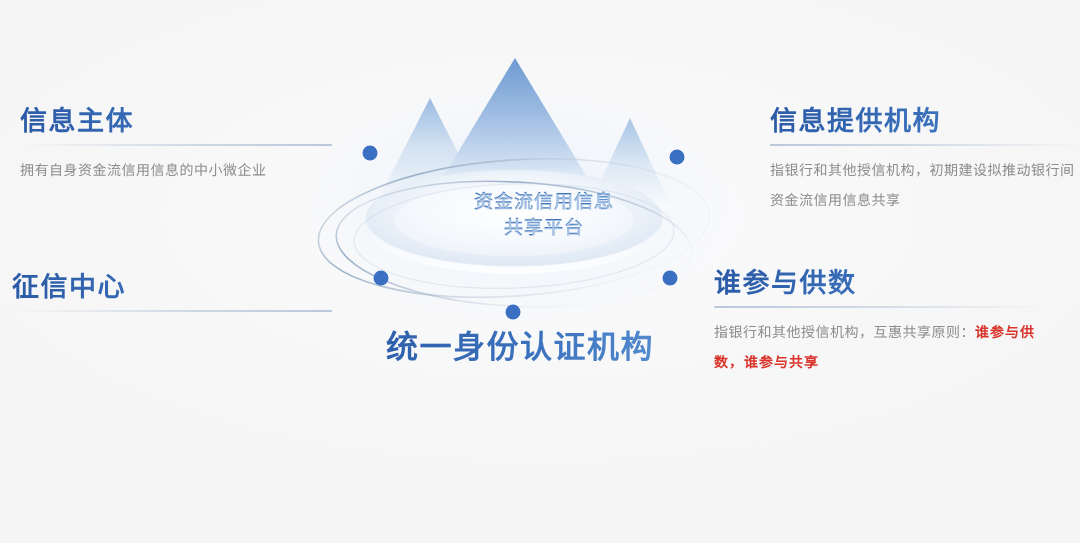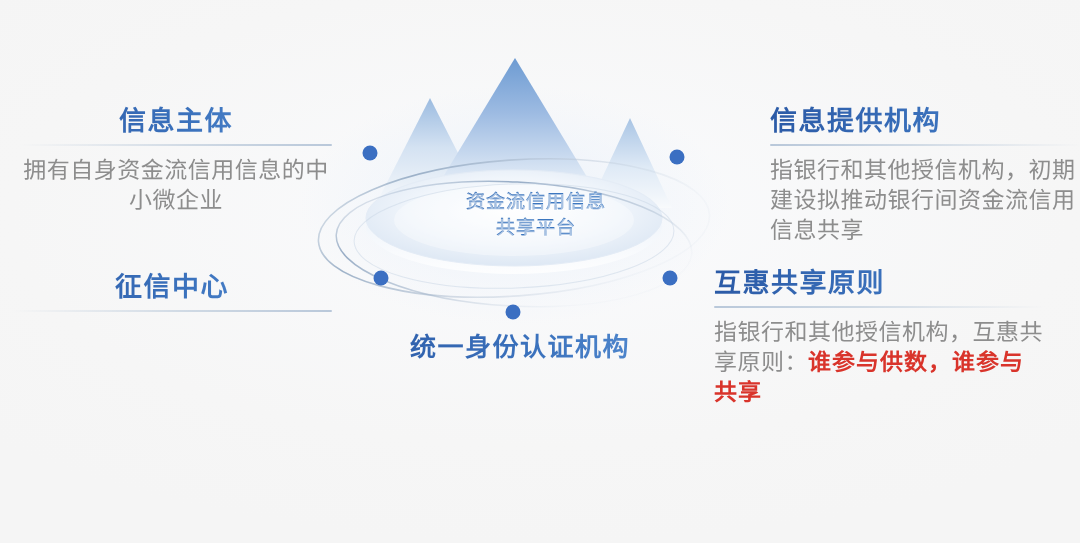--- a/index.html
+++ b/index.html
@@ -27,21 +27,21 @@
     top: 30px;
     width: 480px;
     height: 320px;
   }
   #center-graphic svg {
     display: block;
   }
 
   .platform-label {
     position: absolute;
-    left: 296px;
+    left: 304px;
     top: 189px;
     width: 480px;
     text-align: center;
     font-family: "Liberation Sans", sans-serif;
     font-weight: bold;
     font-size: 19px;
     line-height: 26px;
     letter-spacing: 1px;
     color: #2f5ca5;
     background: linear-gradient(100deg, #2d5ba6 0%, #3a74bd 45%, #4a86cc 100%);
@@ -77,48 +77,48 @@
   }
   .rule.to-right {
     background: linear-gradient(to right, #b9c8da 0%, #cfd9e4 45%, rgba(214,222,232,0) 100%);
   }
   .rule.to-left {
     background: linear-gradient(to left, #b9c8da 0%, #cfd9e4 45%, rgba(214,222,232,0) 100%);
   }
   .desc {
     margin: 10px 0 0 0;
     font-family: "Liberation Serif", serif;
-    font-size: 23px;
+    font-size: 14px;
     line-height: 30px;
     color: #8d8d8d;
     letter-spacing: 0.5px;
   }
   .desc b {
     color: #7b7b7b;
     font-weight: bold;
   }
   .desc .accent {
     color: #d9342b;
     font-weight: bold;
     letter-spacing: 1px;
     margin-top: 24px;
   }
 
-  .align-right { text-align: center; }
+  .align-right { text-align: left; }
   .align-left  { text-align: left;  }
   .align-center{ text-align: center;}
 
   
   #block-subject       { left: 20px;  top: 104px; width: 312px; }
   #block-credit-center { left: 12px;  top: 270px; width: 320px; }
   #block-provider      { left: 722px; top: 104px; width: 312px; margin-left: 48px; }
   #block-user          { left: 714px; top: 266px; width: 330px; }
   #block-identity      { left: 340px; top: 330px; width: 360px; }
 
-  #block-identity h2 { font-size: 26px; }
+  #block-identity h2 { font-size: 32px; font-family: Liberation Serif, serif; }
 </style>
 </head>
 <body>
 
 <div id="stage">
 
   <div id="center-graphic">
     <svg width="480" height="320" viewBox="0 0 480 320" xmlns="http://www.w3.org/2000/svg">
       <defs>
         <linearGradient id="mtnBig" x1="0" y1="0" x2="0" y2="1">
@@ -212,21 +212,21 @@
     <div class="rule to-left"></div>
   </div>
 
   <div class="block align-left" id="block-provider">
     <h2>信息提供机构</h2>
     <div class="rule to-right"></div>
     <p class="desc">指银行和其他授信机构，初期建设拟推动银行间资金流信用信息共享</p>
   </div>
 
   <div class="block align-left" id="block-user">
-    <h2>互惠共享原则</h2>
+    <h2>谁参与供数</h2>
     <div class="rule to-right"></div>
     <p class="desc"><span>指银行和其他授信机构，互惠共享原则：</span><span class="accent">谁参与供数，谁参与共享</span></p>
   </div>
 
   <div class="block align-center" id="block-identity">
     <h2>统一身份认证机构</h2>
   </div>
 
 </div>
 

